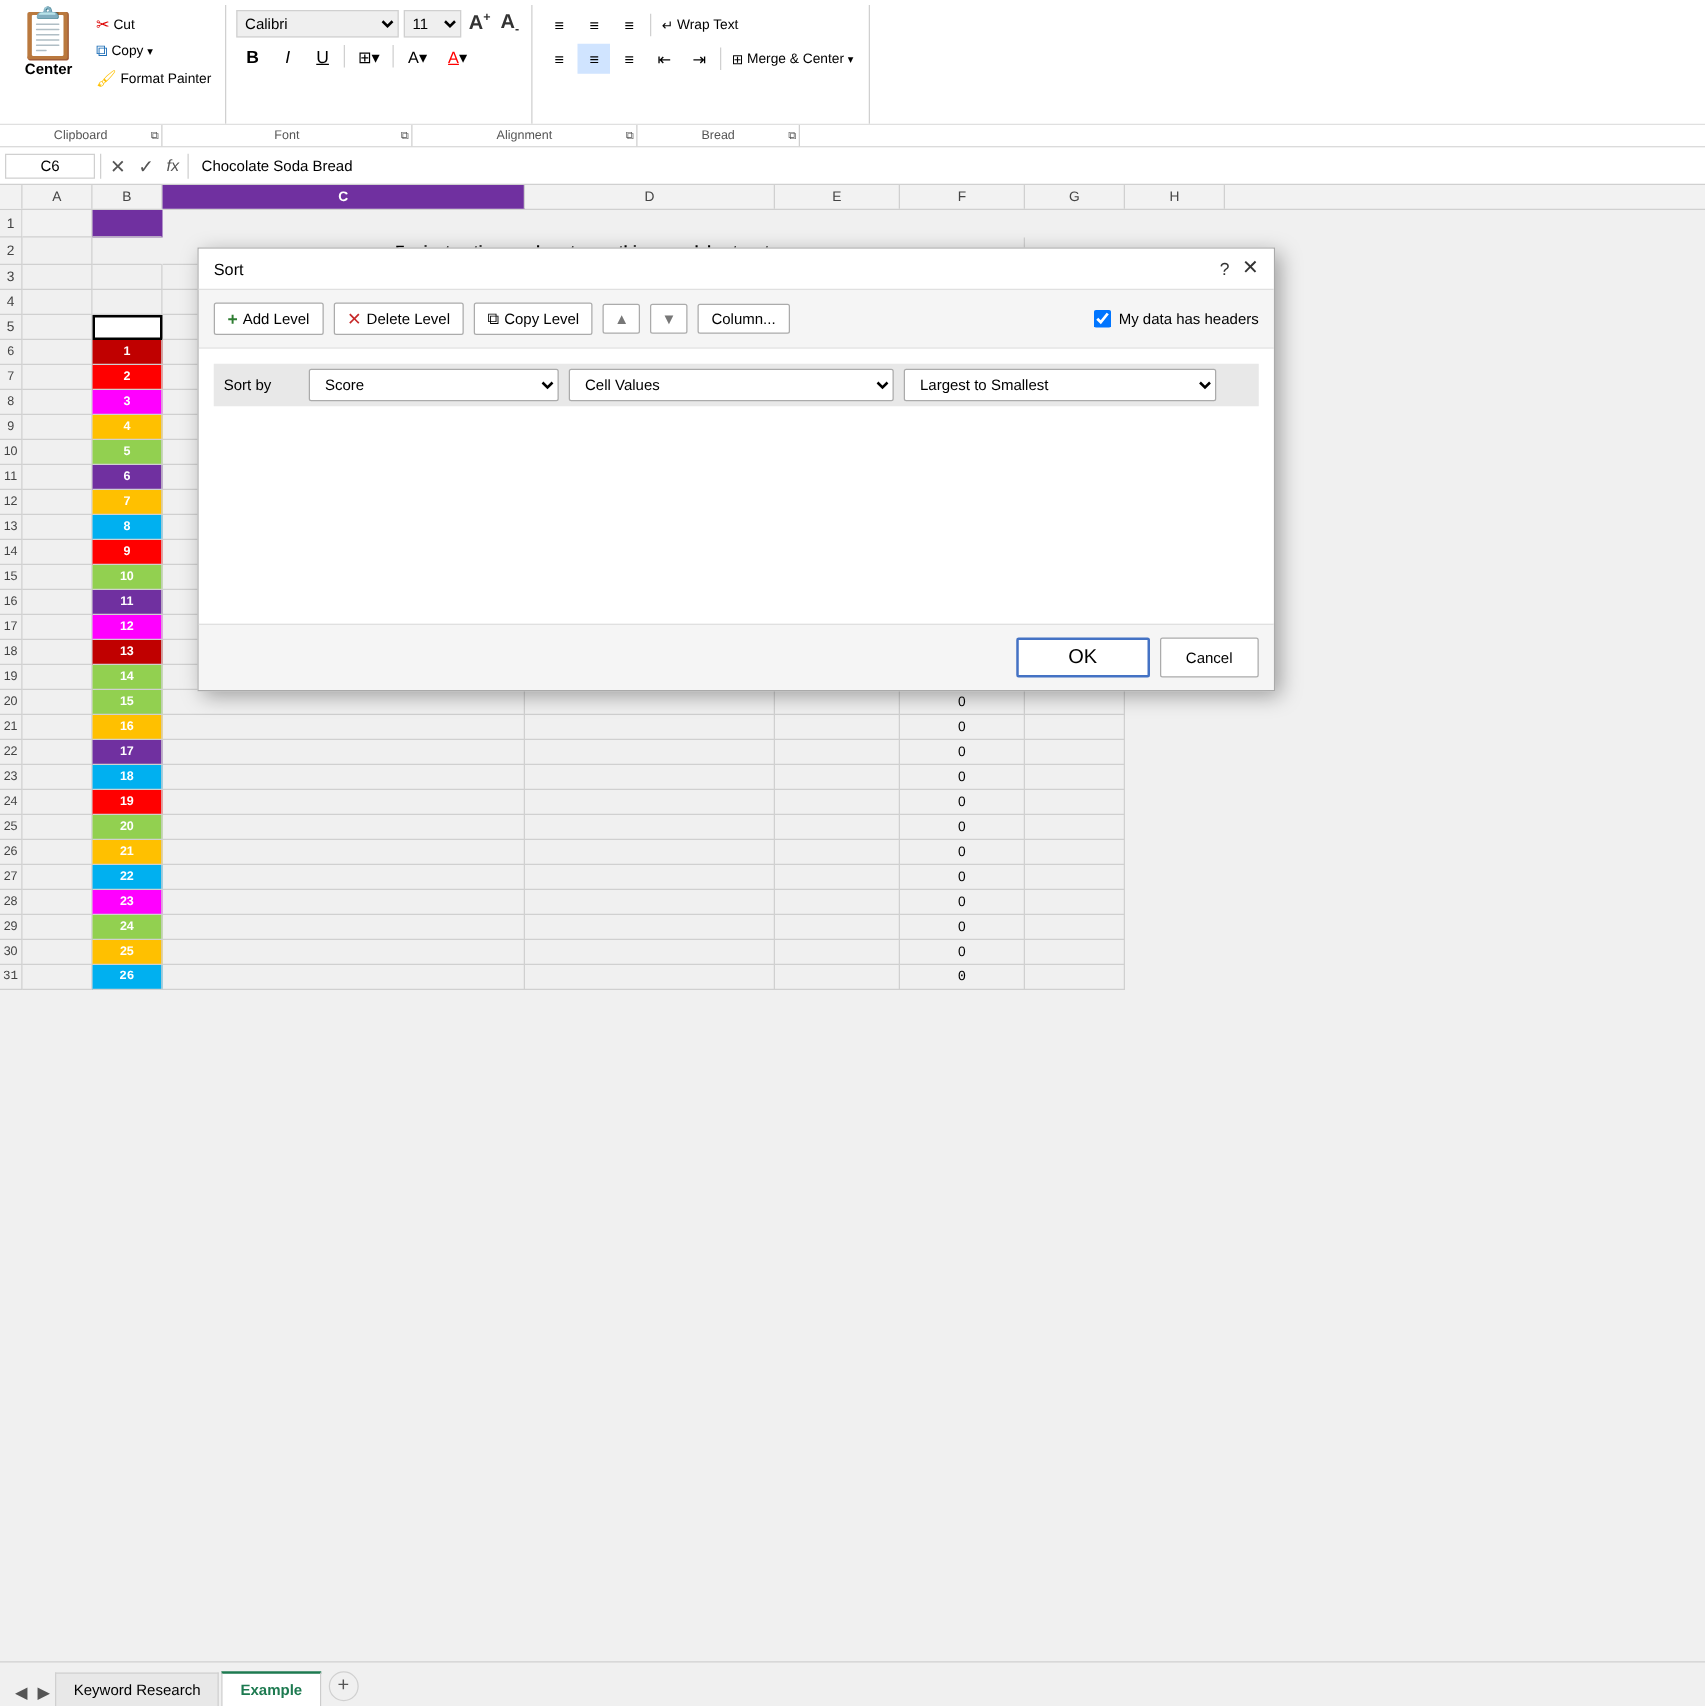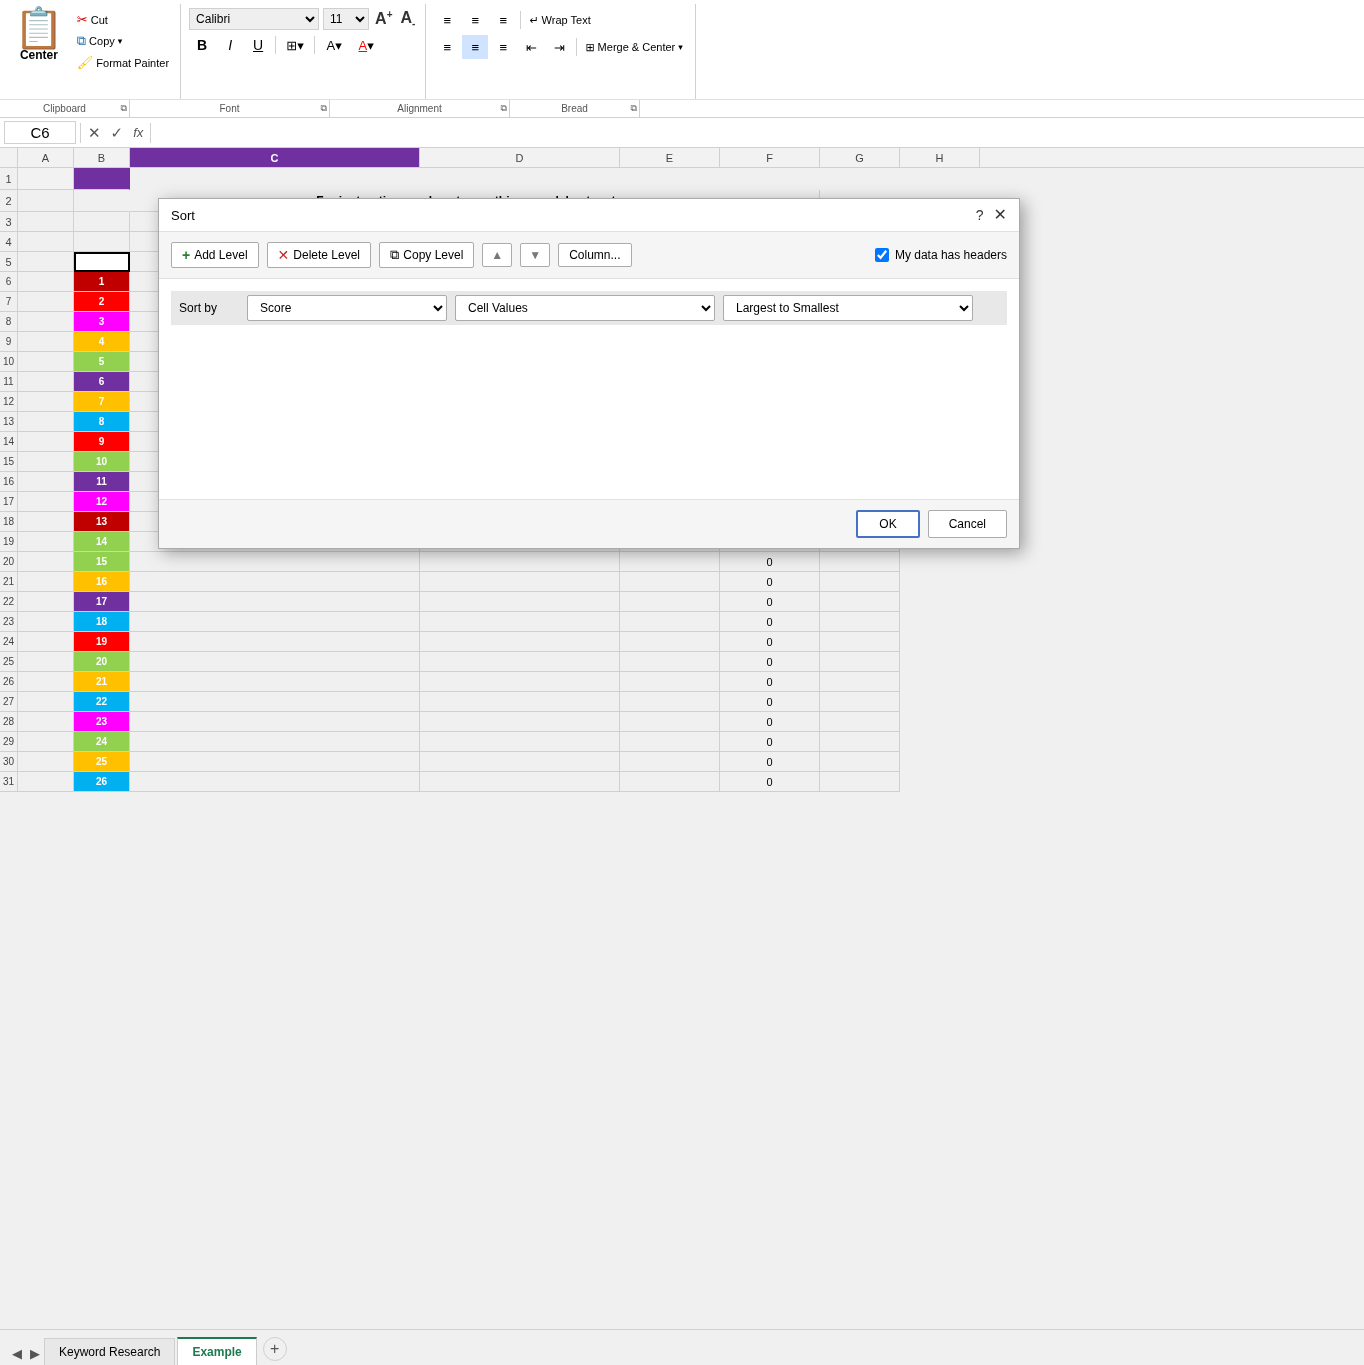--- a/index.html
+++ b/index.html
@@ -104,26 +104,27 @@
       <span style="position:absolute; right:2px; font-size:9px; cursor:pointer;">⧉</span>
     </div>
     <div style="min-width:130px; text-align:center; font-size:10px; color:#555; display:flex; align-items:center; justify-content:center; border-right:1px solid #d0d0d0; position:relative;">
       <span>Bread</span>
       <span style="position:absolute; right:2px; font-size:9px; cursor:pointer;">⧉</span>
     </div>
   </div>
 </div>
 
 <div style="background:#fff; border-bottom:1px solid #d0d0d0; display:flex; align-items:center; height:30px; padding:0 4px; gap:4px;">
-  <input style="width: 72px; border: 1px solid rgb(208, 208, 208); padding: 2px 6px; font-size: 15px; text-align: center;" value="C6" readonly="">
+  <input style="width: 72px; border: 1px solid rgb(208, 208, 208); padding: 2px 6px; font-size: 12px; text-align: center;" value="C6" readonly="">
   <div style="width:1px; height:20px; background:#d0d0d0;"></div>
   <span style="font-size:15px; color:#555; cursor:pointer; padding:0 3px;">✕</span>
   <span style="font-size:15px; color:#555; cursor:pointer; padding:0 3px;">✓</span>
   <span style="font-size:13px; color:#555; cursor:pointer; padding:0 3px; font-style:italic;">fx</span>
   <div style="width:1px; height:20px; background:#d0d0d0;"></div>
+  <input style="flex: 1 1 0%; border: none; font-size: 12px; padding: 2px 6px; outline: none;" value="Chocolate Soda Bread" readonly="">
 </div>
 
 <div style="position:relative; flex:1; display:flex; flex-direction:column; height:calc(1365px - 118px - 30px - 36px); overflow:hidden;">
 
   <div style="display:flex; background:#f2f2f2; border-bottom:1px solid #d0d0d0; height:20px; flex-shrink:0;">
     <div style="width:18px; min-width:18px; border-right:1px solid #d0d0d0; background:#f2f2f2;"></div>
     <div style="width:56px; border-right:1px solid #d0d0d0; text-align:center; font-size:11px; color:#444; display:flex; align-items:center; justify-content:center;">A</div>
     <div style="width:56px; border-right:1px solid #d0d0d0; text-align:center; font-size:11px; color:#444; display:flex; align-items:center; justify-content:center;">B</div>
     <div style="width:290px; border-right:1px solid #d0d0d0; text-align:center; font-size:11px; color:#fff; background:#7030a0; display:flex; align-items:center; justify-content:center; font-weight:bold;">C</div>
     <div style="width:200px; border-right:1px solid #d0d0d0; text-align:center; font-size:11px; color:#444; display:flex; align-items:center; justify-content:center;">D</div>
@@ -425,21 +426,21 @@
         <div style="display: flex; height: 20px; flex-shrink: 0;">
     <div style="width:18px; min-width:18px; border-right:1px solid #d0d0d0; border-bottom:1px solid #d0d0d0; text-align:center; font-size:10px; color:#444; display:flex; align-items:center; justify-content:center;">30</div>
     <div style="width:56px; border-right:1px solid #d0d0d0; border-bottom:1px solid #d0d0d0;"></div>
     <div style="width:56px; border-right:1px solid #d0d0d0; border-bottom:1px solid #d0d0d0; background:#ffc000; color:white; font-size:10px; font-weight:bold; display:flex; align-items:center; justify-content:center;">25</div>
     <div style="width:290px; border-right:1px solid #d0d0d0; border-bottom:1px solid #d0d0d0;"></div>
     <div style="width:200px; border-right:1px solid #d0d0d0; border-bottom:1px solid #d0d0d0;"></div>
     <div style="width:100px; border-right:1px solid #d0d0d0; border-bottom:1px solid #d0d0d0;"></div>
     <div style="width:100px; border-right:1px solid #d0d0d0; border-bottom:1px solid #d0d0d0; font-size:11px; padding:0 3px; display:flex; align-items:center; justify-content:center;">0</div>
     <div style="width:80px; border-right:1px solid #d0d0d0; border-bottom:1px solid #d0d0d0;"></div>
   </div>
-        <div style="display: flex; height: 20px; flex-shrink: 0;">
+        <div style="display: flex; height: 20px; flex-shrink: 0; font-family: Liberation Mono, monospace;">
     <div style="width:18px; min-width:18px; border-right:1px solid #d0d0d0; border-bottom:1px solid #d0d0d0; text-align:center; font-size:10px; color:#444; display:flex; align-items:center; justify-content:center;">31</div>
     <div style="width:56px; border-right:1px solid #d0d0d0; border-bottom:1px solid #d0d0d0;"></div>
     <div style="width:56px; border-right:1px solid #d0d0d0; border-bottom:1px solid #d0d0d0; background:#00b0f0; color:white; font-size:10px; font-weight:bold; display:flex; align-items:center; justify-content:center;">26</div>
     <div style="width:290px; border-right:1px solid #d0d0d0; border-bottom:1px solid #d0d0d0;"></div>
     <div style="width:200px; border-right:1px solid #d0d0d0; border-bottom:1px solid #d0d0d0;"></div>
     <div style="width:100px; border-right:1px solid #d0d0d0; border-bottom:1px solid #d0d0d0;"></div>
     <div style="width:100px; border-right:1px solid #d0d0d0; border-bottom:1px solid #d0d0d0; font-size:11px; padding:0 3px; display:flex; align-items:center; justify-content:center;">0</div>
     <div style="width:80px; border-right:1px solid #d0d0d0; border-bottom:1px solid #d0d0d0;"></div>
   </div>
       </div>
@@ -490,21 +491,21 @@
         <select style="width:260px; border:1px solid #ababab; padding:4px 8px; font-size:12px; background:#fff; cursor:pointer; border-radius:2px;">
           <option>Cell Values</option>
         </select>
         <select style="width:250px; border:1px solid #ababab; padding:4px 8px; font-size:12px; background:#fff; cursor:pointer; border-radius:2px;">
           <option>Largest to Smallest</option>
         </select>
       </div>
     </div>
 
     <div style="display:flex; justify-content:flex-end; gap:8px; padding:10px 12px; border-top:1px solid #e0e0e0; background:#f5f5f5;">
-      <button style="padding:5px 21px; font-size:12px; cursor:pointer; border-radius:2px; background:#fff; border:2px solid #4472c4; color:#000;">OK</button>
+      <button style="padding:5px 40px; font-size:16px; cursor:pointer; border-radius:2px; background:#fff; border:2px solid #4472c4; color:#000;">OK</button>
       <button style="padding:5px 20px; font-size:12px; cursor:pointer; border-radius:2px; background:#fff; border:1px solid #ababab; color:#000;">Cancel</button>
     </div>
 
   </div>
 
 </div>
 
 <div style="background:#f0f0f0; border-top:1px solid #d0d0d0; height:36px; display:flex; align-items:flex-end; padding:0 0 0 8px;">
   <span style="padding:4px 4px; cursor:pointer; font-size:13px; color:#555;">◀</span>
   <span style="padding:4px 4px; cursor:pointer; font-size:13px; color:#555;">▶</span>

